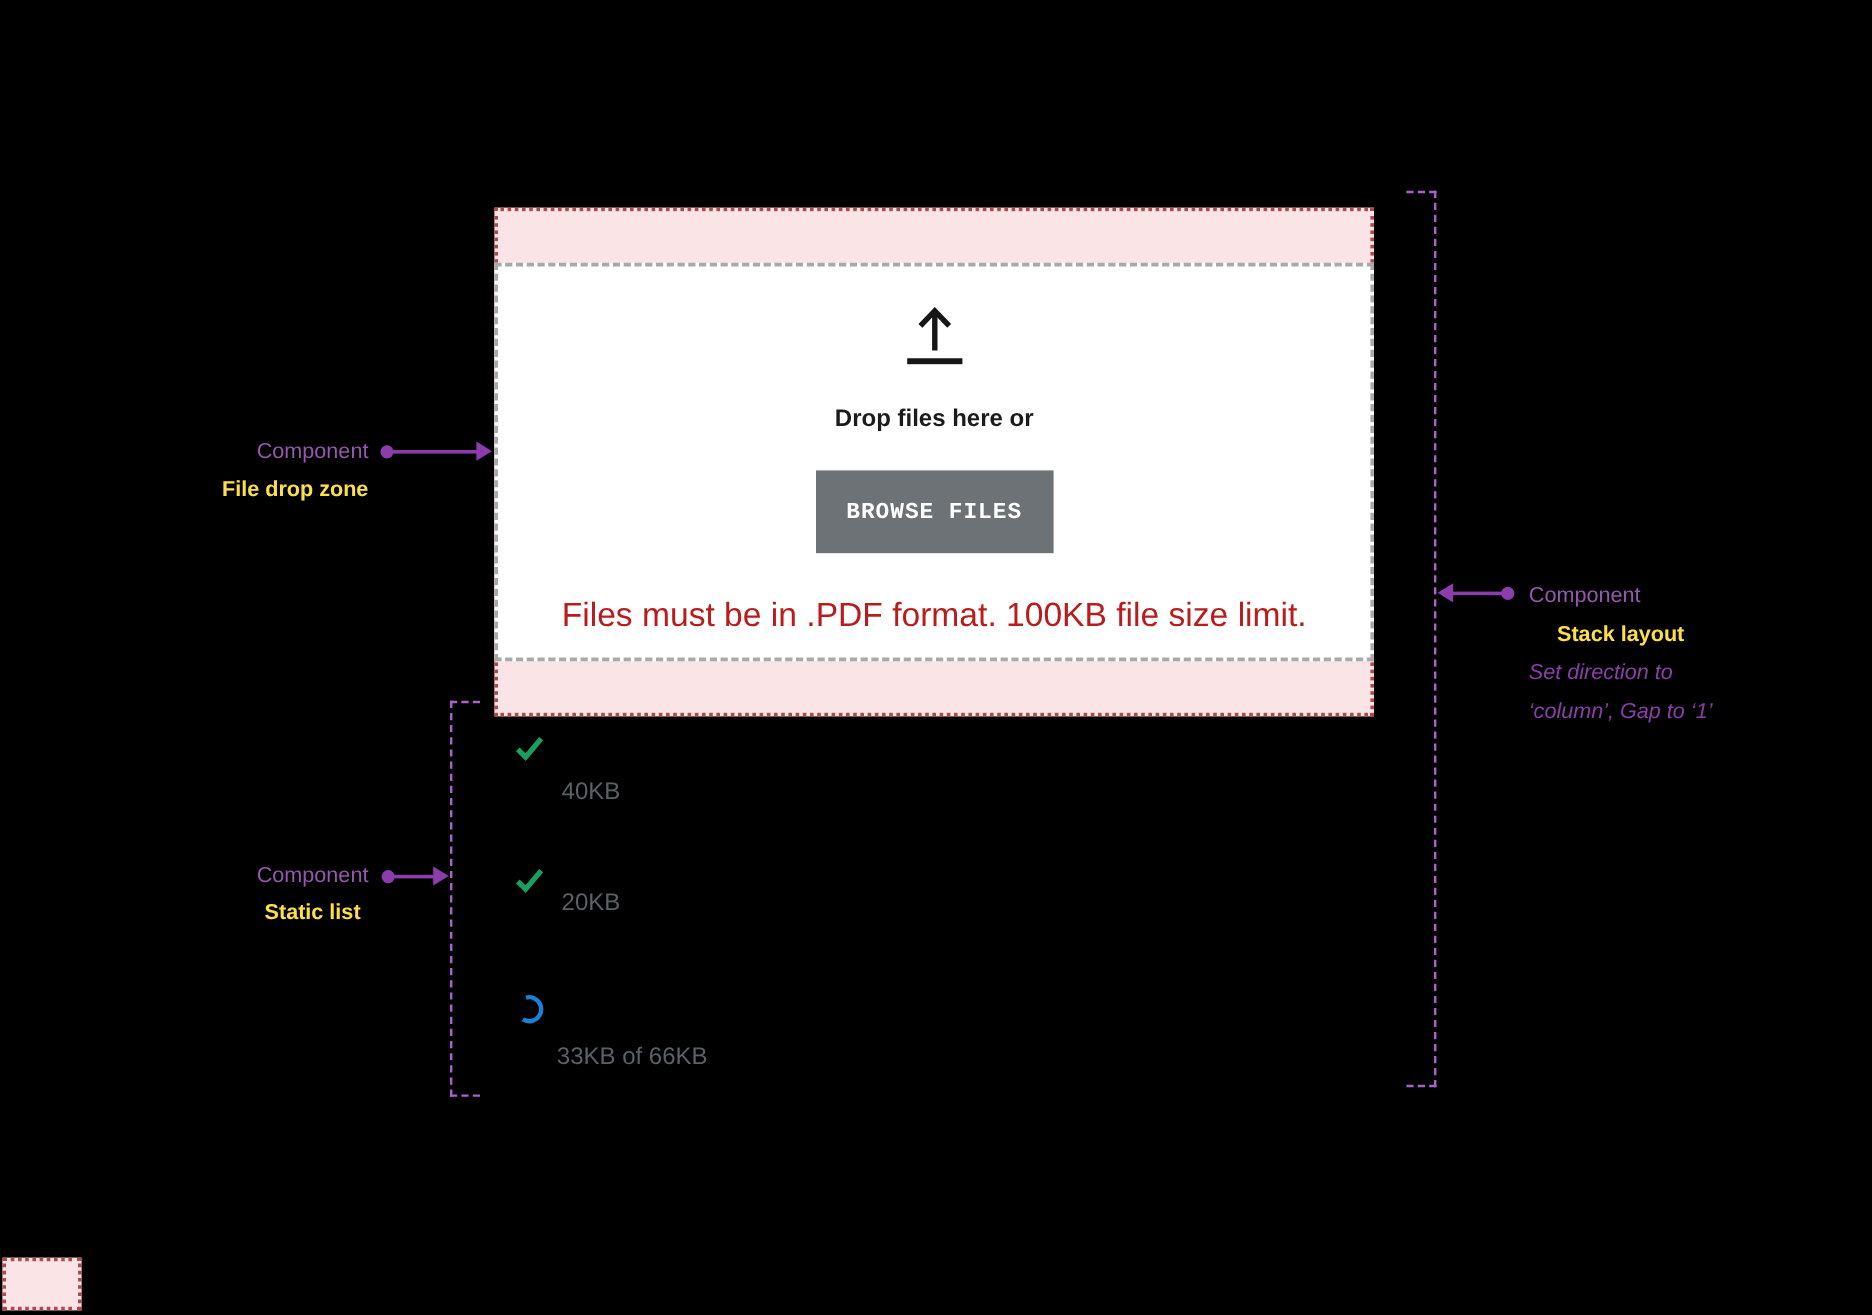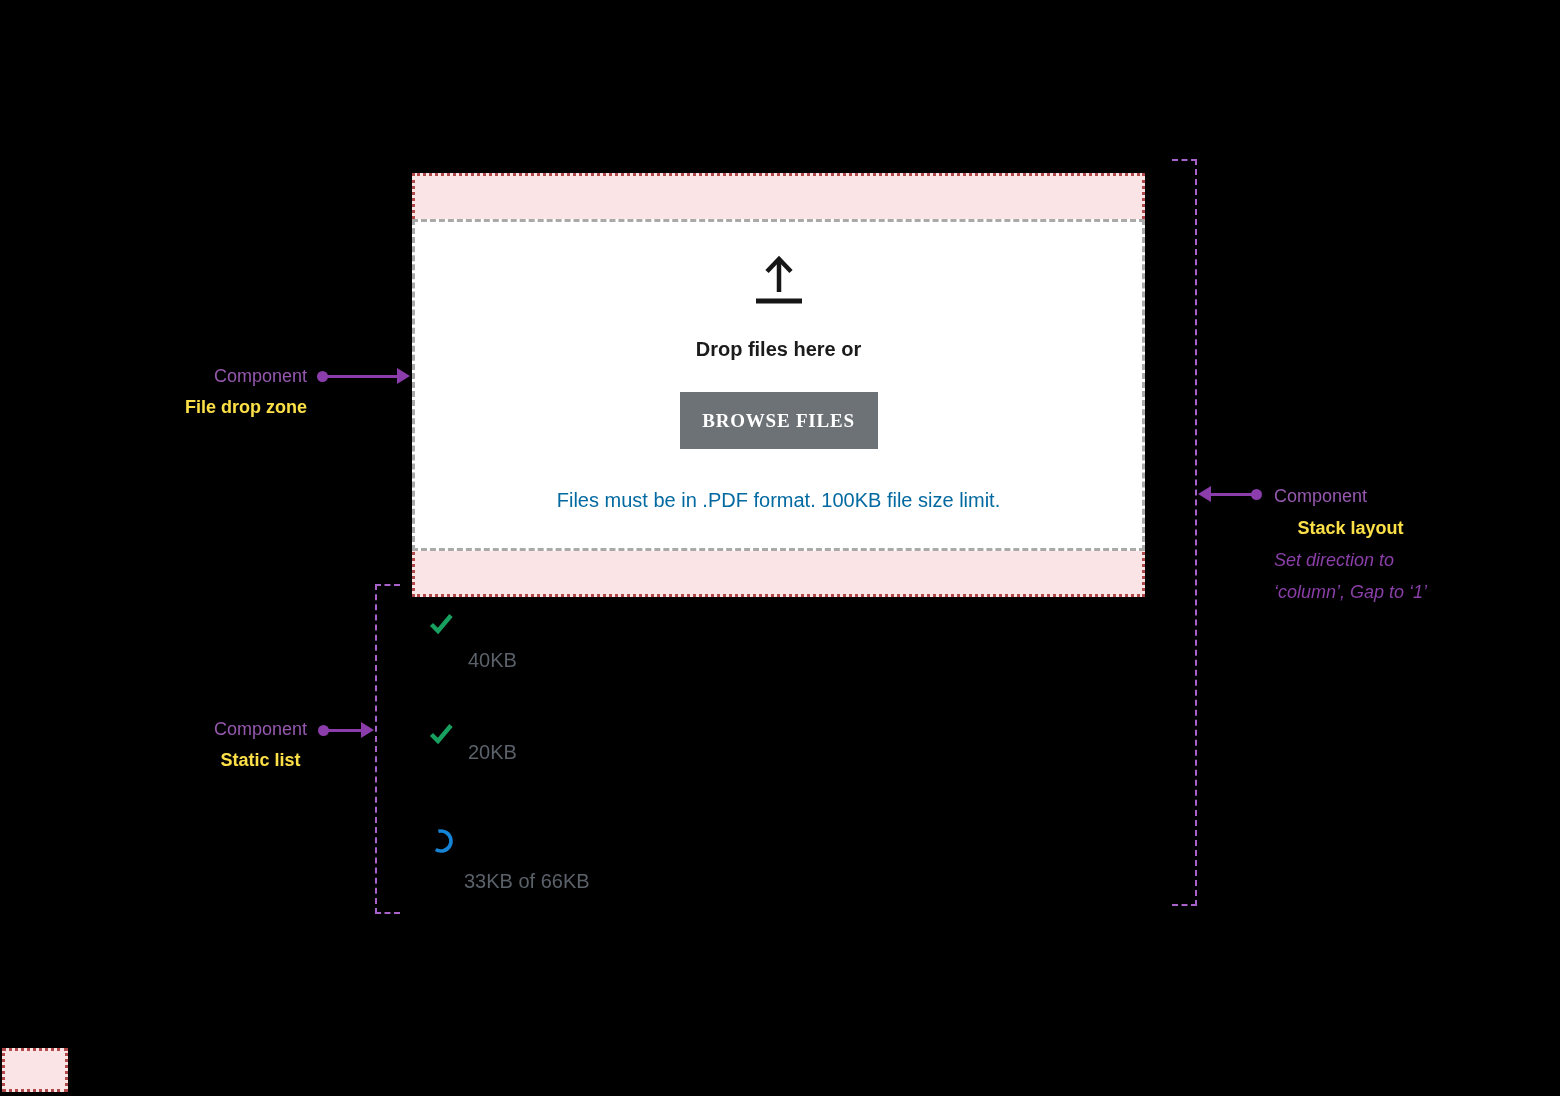--- a/index.html
+++ b/index.html
@@ -34,37 +34,37 @@
   .dz-icon { margin-top: 30px; }
   .dz-heading {
     margin-top: 32px;
     font-size: 20px;
     font-weight: 700;
     color: #1b1b1b;
     line-height: 26px;
   }
   .dz-button {
     margin-top: 30px;
-    width: 198px; height: 57px;
+    width: 198px; height: 69px;
     background: #6d7277;
     color: #ffffff;
-    font-family: Liberation Serif, serif;
+    font-family: Liberation Mono, monospace;
     font-size: 19px;
     font-weight: 700;
     letter-spacing: 0.8px;
     border: none;
     display: flex;
     align-items: center;
     justify-content: center;
     cursor: pointer;
   }
   .dz-caption {
     margin-top: 38px;
-    font-size: 20px;
-    color: #0369a1;
+    font-size: 28px;
+    color: #b91c1c;
     line-height: 27px;
   }
 
   
   .pd-v { width: 0; border-left: 2px dashed #a961cb; }
   .pd-h { height: 0; border-top: 2px dashed #a961cb; }
 
   
   .callout {
     font-size: 18px;

